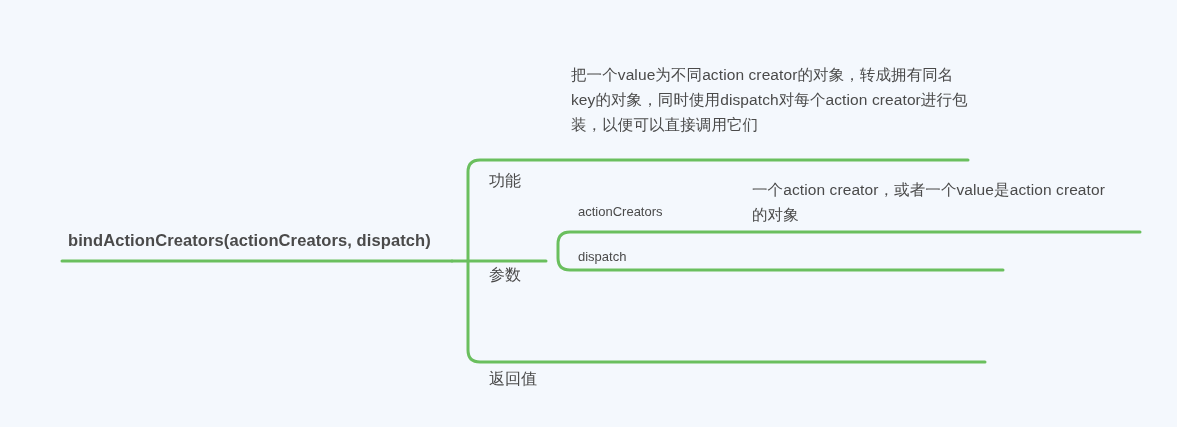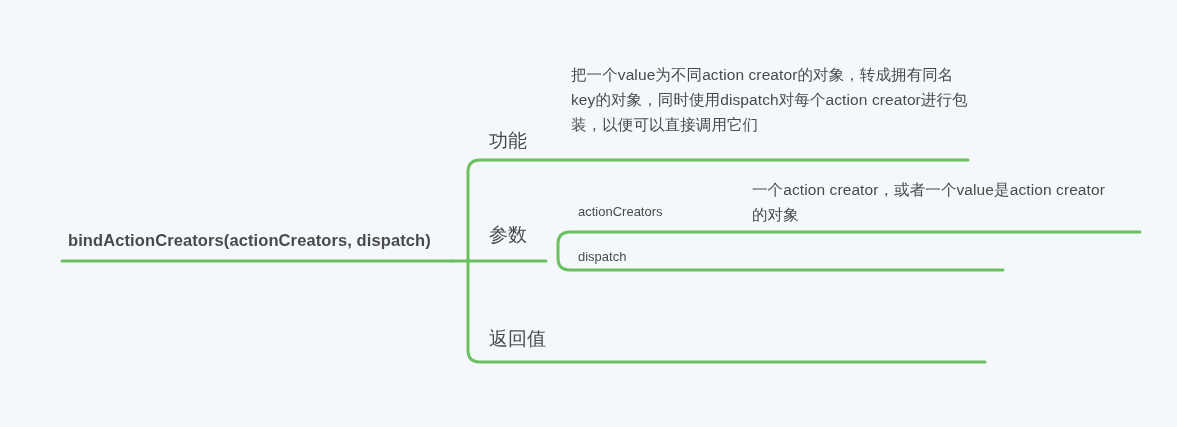--- a/index.html
+++ b/index.html
@@ -40,23 +40,24 @@
     left: 68px;
     top: 228px;
     font-size: 16.5px;
     line-height: 24px;
     color: #4a4a4a;
     letter-spacing: 0.1px;
     font-weight: bold;
   }
   .branch-label {
     position: absolute;
-    font-size: 19px;
+    font-size: 16px;
     line-height: 22px;
     color: #4a4a4a;
+    margin-top: 40px;
   }
   .lab-gongneng { left: 489px; top: 130px; }
   .lab-canshu   { left: 489px; top: 224px; }
   .lab-fanhui   { left: 489px; top: 328px; }
 
   .sub-label {
     position: absolute;
     font-size: 13px;
     line-height: 22px;
     color: #4a4a4a;

